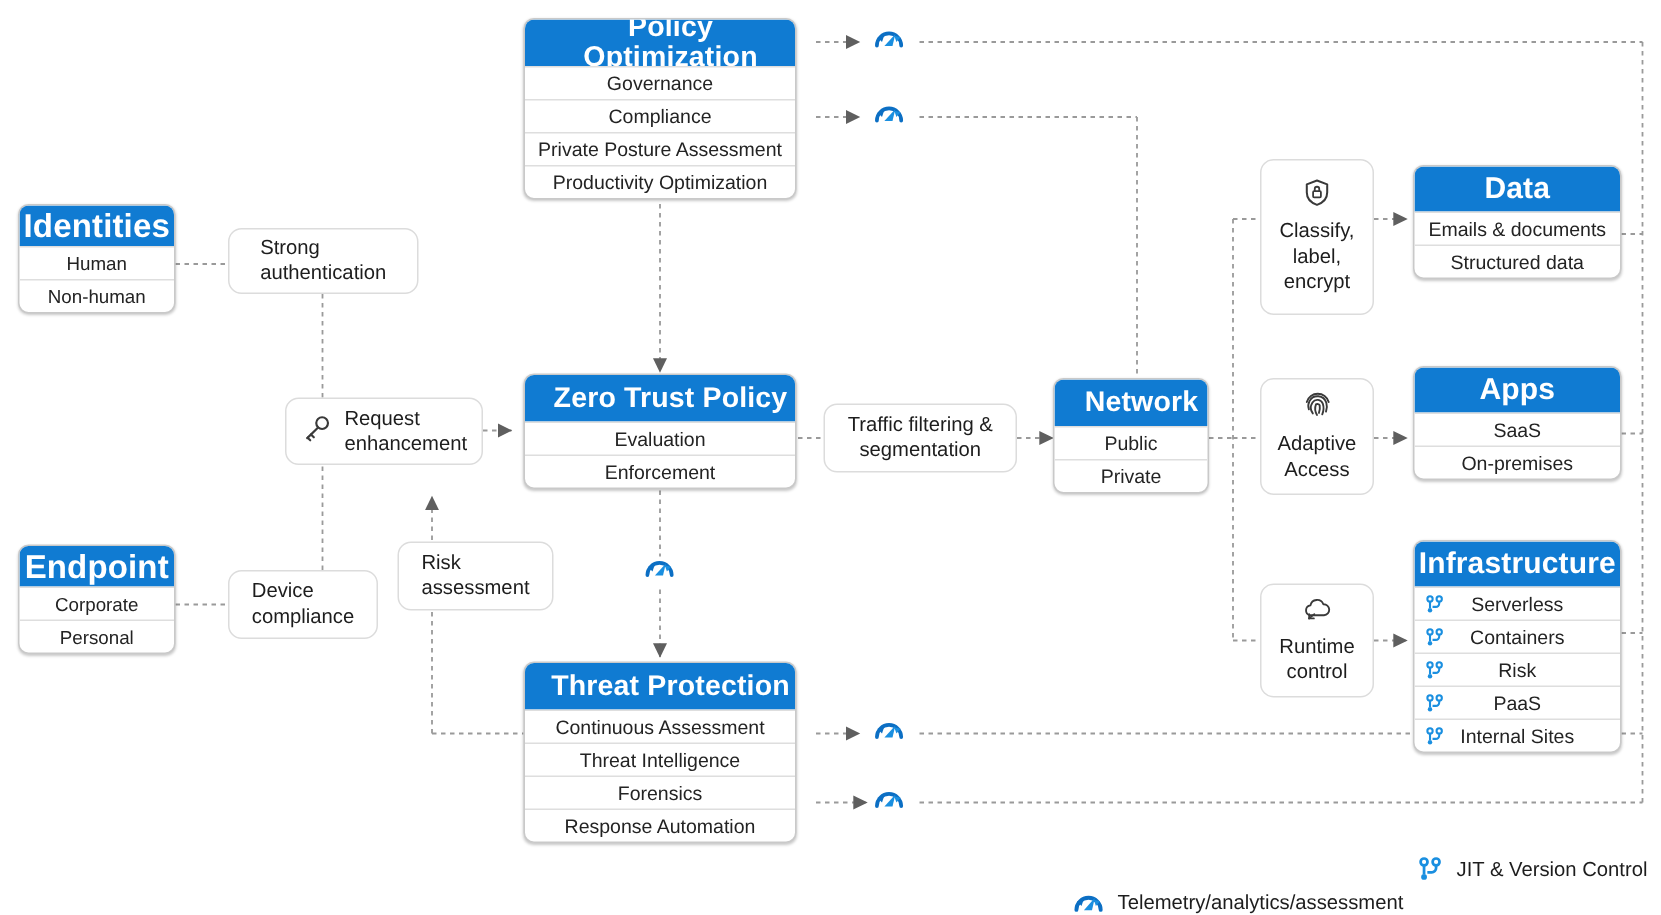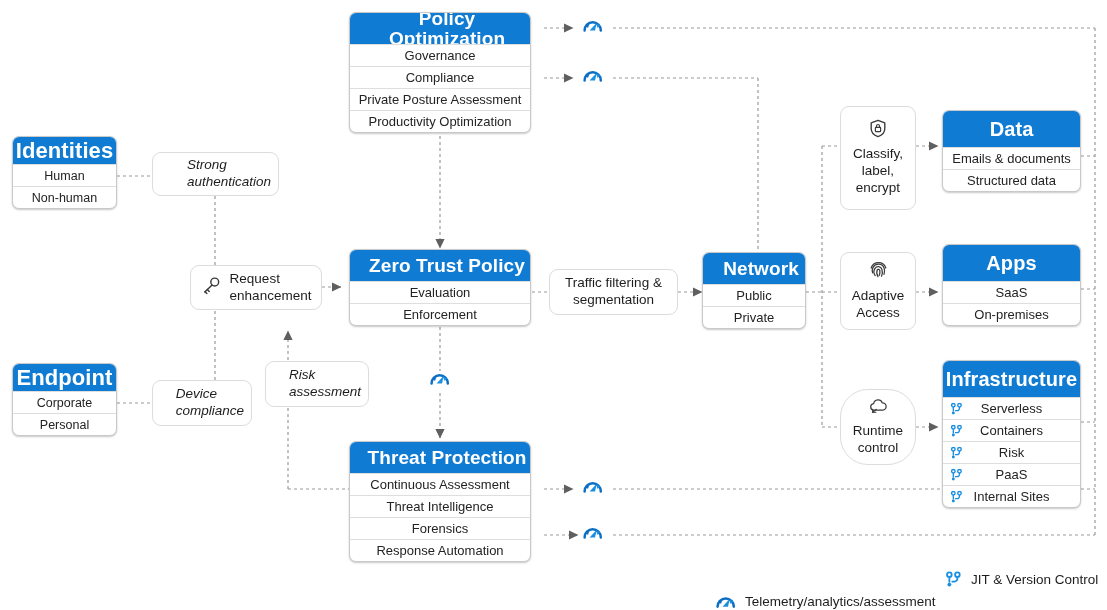--- a/index.html
+++ b/index.html
@@ -47,21 +47,21 @@
     border-top:1px solid #dedede;
     display:flex;
     align-items:center;
     justify-content:center;
   }
   .card .row:first-of-type{border-top:none;}
   .card.sm .hdr{font-size:22px;height:27px;}
   .card.sm .row{font-size:12.5px;height:21px;}
   .card.md .hdr{font-size:19px;height:31px;padding-left:14px;}
   .card.md .row{font-size:13px;height:21px;}
-  .card.lg .hdr{font-size:20px;height:36px;}
+  .card.lg .hdr{font-size:20px;height:30px;}
   .card.lg .row{font-size:13px;height:21px;}
 
   .row .jit{
     position:absolute;
     left:7px;top:50%;
     transform:translateY(-50%);
     width:13px;height:13px;
     display:block;
   }
 
@@ -75,21 +75,21 @@
     color:#1d1d1d;
     font-size:13.5px;
     line-height:1.25;
     display:flex;
     flex-direction:column;
     align-items:center;
     justify-content:center;
     padding:4px 7px;
     z-index:3;
   }
-  .note.left{align-items:flex-end;text-align:left;font-style:italic;}
+  .note.left{align-items:center;text-align:left;}
   .note.ctr{align-items:center;text-align:center;}
   .note.icorow{flex-direction:row;gap:8px;align-items:center;justify-content:center;}
   .note .txt{white-space:pre-line;}
   .note .ico{flex:0 0 auto;display:block;}
 
   
   .legend{position:absolute;display:flex;align-items:center;gap:9px;z-index:5;}
   .legend .lbl{font-size:13.5px;color:#1d1d1d;white-space:nowrap;}
 </style>
 </head>
@@ -275,21 +275,21 @@
           <path d="M3.6,12.9 A6.6,6.6 0 0 1 4.0,7.4 A6.1,6.1 0 0 1 15.2,8.4 A9.4,9.4 0 0 1 15.0,14.4"></path>
           <path d="M6.2,15.6 A6.4,6.4 0 0 1 6.0,8.3 A3.9,3.9 0 0 1 12.9,9.2 A9.9,9.9 0 0 1 12.5,16.2"></path>
           <path d="M9.0,16.6 A8.0,8.0 0 0 1 8.3,9.6 A1.8,1.8 0 0 1 10.8,10.2 A10.0,10.0 0 0 1 10.3,15.3"></path>
         </g>
       </svg>
     </span>
     <span class="txt">Adaptive
 Access</span>
   </div>
 
-  <div class="note ctr" style="left:840px;top:389px;width:76px;height:76px;border-radius:28px;">
+  <div class="note ctr" style="left:840px;top:389px;width:76px;height:76px;">
     <span class="ico" style="margin-bottom:4px;">
       <svg width="21" height="17" viewBox="0 0 22 17">
         <path d="M5.6,13.4 A3.5,3.5 0 0 1 5.9,6.5 A4.7,4.7 0 0 1 14.9,5.7 A3.8,3.8 0 0 1 15.4,13.4 Z" fill="none" stroke="#3a3a3a" stroke-width="1.3" stroke-linejoin="round"></path>
         <path d="M8.6,12.6 L5.0,15.6" fill="none" stroke="#3a3a3a" stroke-width="1.25" stroke-linecap="round"></path>
         <path d="M5.0,15.6 L8.3,15.6" fill="none" stroke="#3a3a3a" stroke-width="1.25" stroke-linecap="round"></path>
         <path d="M5.0,15.6 L5.0,12.6" fill="none" stroke="#3a3a3a" stroke-width="1.25" stroke-linecap="round"></path>
       </svg>
     </span>
     <span class="txt">Runtime
 control</span>

